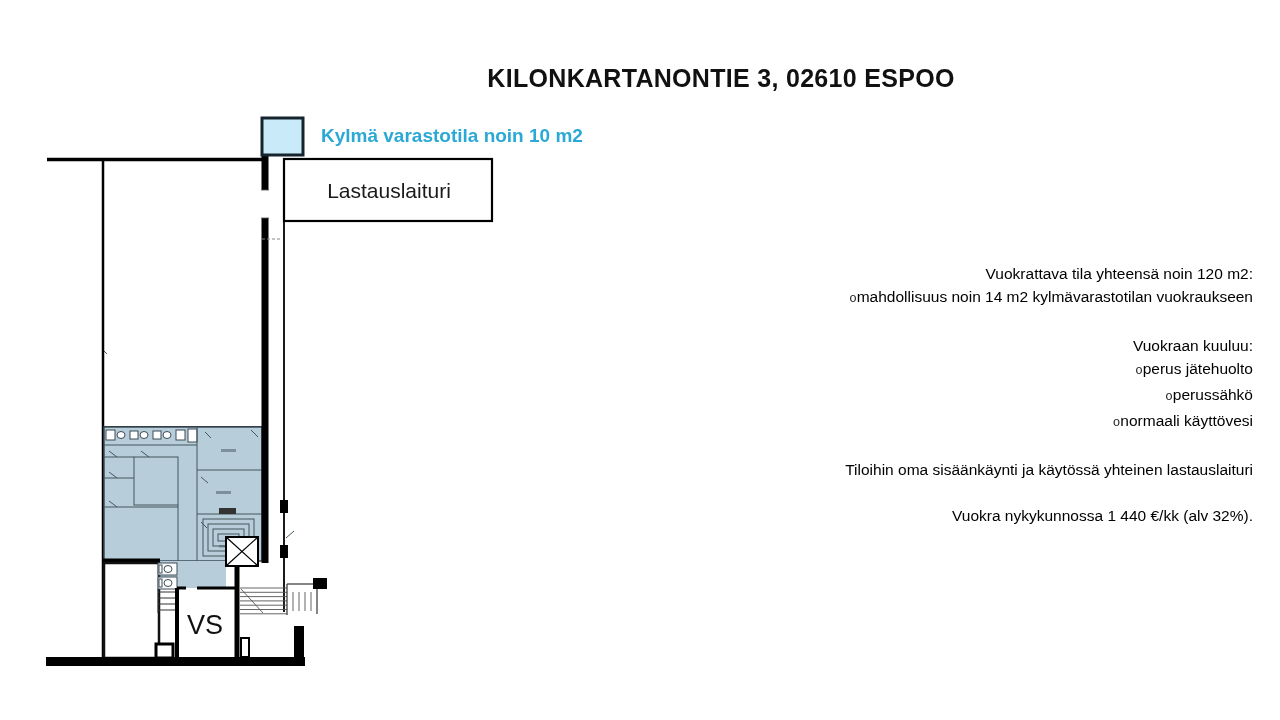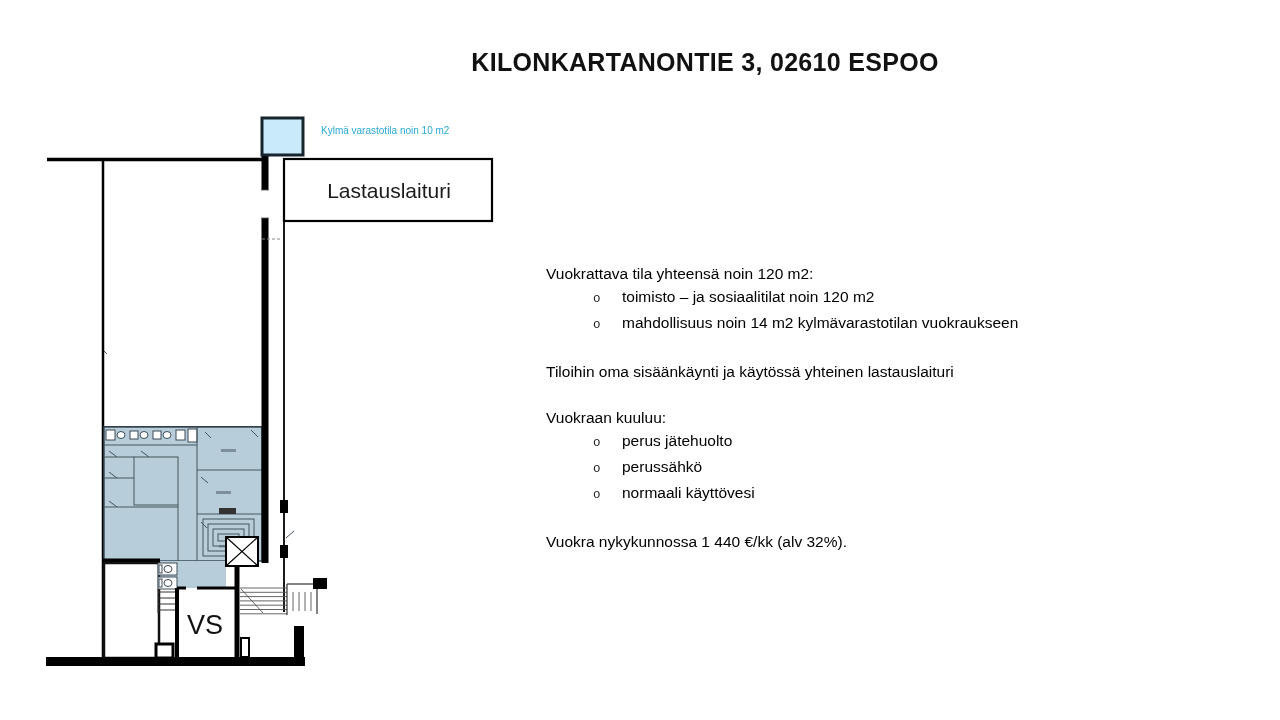--- a/index.html
+++ b/index.html
@@ -1,31 +1,31 @@
 <!DOCTYPE html>
 <html><head>
 <meta charset="utf-8">
 <style>
   html,body{margin:0;padding:0}
   body{
     width:1280px;height:720px;background:#ffffff;position:relative;overflow:hidden;
     font-family:"Liberation Sans",sans-serif;color:#000;
   }
   .title{
-    position:absolute;left:420px;top:48px;width:570px;margin:0;
+    position:absolute;left:420px;top:48px;width:570px;margin:16px;
     text-align:center;font-size:25px;font-weight:700;color:#111;letter-spacing:.3px;
     font-family:"Liberation Sans",sans-serif;
   }
   .cold-label{
-    position:absolute;left:321px;top:125px;font-size:10px;color:#2ba9d6;
+    position:absolute;left:321px;top:125px;font-size:19px;color:#2ba9d6;font-weight:bold;
   }
   .plan{position:absolute;left:40px;top:110px}
   .details{
-    position:absolute;left:546px;top:262px;width:690px;
-    font-size:15.5px;line-height:23px;
+    position:absolute;left:563px;top:262px;width:690px;
+    font-size:15.5px;line-height:23px;text-align:right;
   }
   .section{margin:0 0 23px 0}
   .b-row{padding-left:47px}
   .glyph{
     display:inline-block;width:29px;
     font-family:"Liberation Mono","DejaVu Sans Mono",monospace;
     font-size:12.5px;color:#222;
   }
   
   .w{stroke:#000;fill:none}
@@ -183,41 +183,38 @@
     <rect x="46" y="657" width="259" height="9" fill="#000"></rect>
     <rect x="241" y="638" width="8" height="19" fill="#ffffff" stroke="#000" stroke-width="2"></rect>
   </g>
 </svg>
 
 <div class="details">
 
   <div class="section">
     <div>Vuokrattava tila yhteensä noin 120 m2:</div>
     <div class="b-row">
-      <span class="glyph">o</span><span>toimisto – ja sosiaalitilat noin 120 m2</span>
-    </div>
-    <div class="b-row">
       <span class="glyph">o</span><span>mahdollisuus noin 14 m2 kylmävarastotilan vuokraukseen</span>
     </div>
   </div>
 
   <div class="section">
+    <div>Vuokraan kuuluu:</div>
+    <div class="b-row">
+      <span class="glyph">o</span><span>perus jätehuolto</span>
+    </div>
+    <div class="b-row">
+      <span class="glyph">o</span><span>perussähkö</span>
+    </div>
+    <div class="b-row">
+      <span class="glyph">o</span><span>normaali käyttövesi</span>
+    </div>
+  </div>
+
+  <div class="section">
     <div>Tiloihin oma sisäänkäynti ja käytössä yhteinen lastauslaituri</div>
   </div>
 
   <div class="section">
-    <div>Vuokraan kuuluu:</div>
-    <div class="b-row">
-      <span class="glyph">o</span><span>perus jätehuolto</span>
-    </div>
-    <div class="b-row">
-      <span class="glyph">o</span><span>perussähkö</span>
-    </div>
-    <div class="b-row">
-      <span class="glyph">o</span><span>normaali käyttövesi</span>
-    </div>
-  </div>
-
-  <div class="section">
     <div>Vuokra nykykunnossa 1 440 €/kk (alv 32%).</div>
   </div>
 
 </div>
 
 </body></html>

